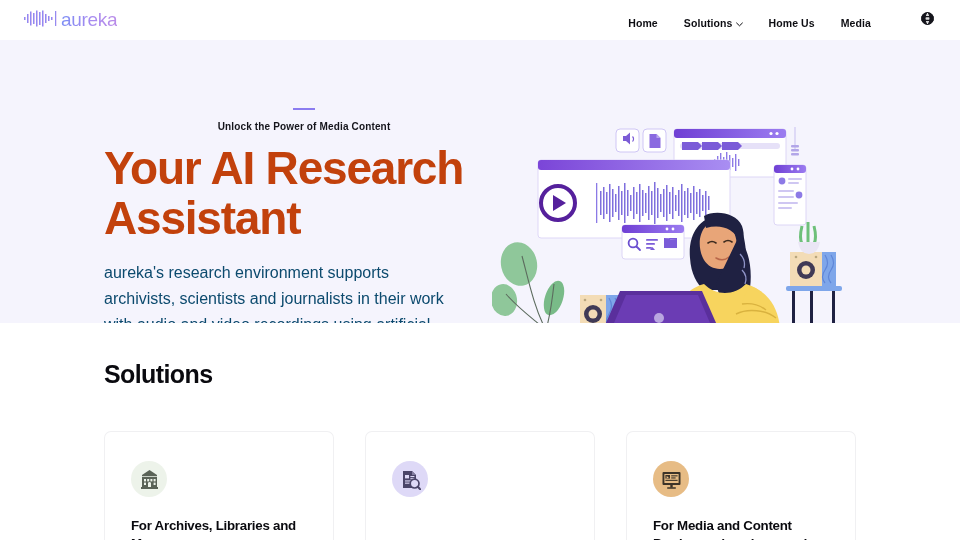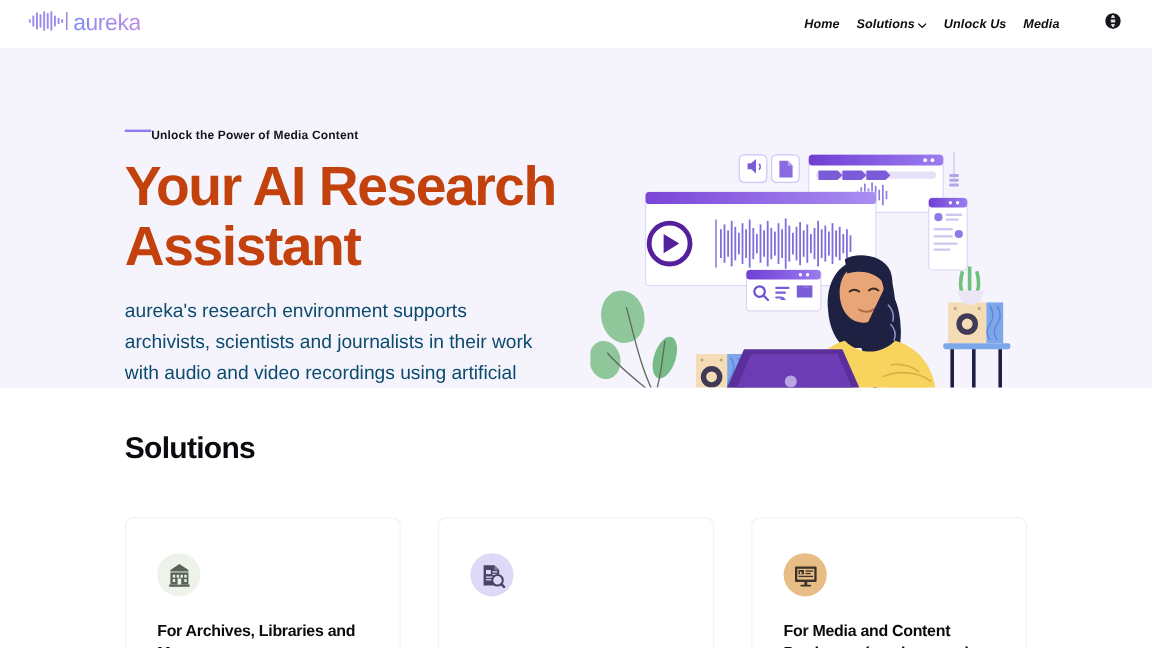--- a/index.html
+++ b/index.html
@@ -25,21 +25,21 @@
   .logo-wave { display:block; }
   .logo-text {
     font-size:19px;
     font-weight:400;
     letter-spacing:-0.3px;
     background:linear-gradient(90deg,#7b8df5 0%,#a78bf0 55%,#b98ae8 100%);
     -webkit-background-clip:text;
     background-clip:text;
     color:transparent;
   }
-  .nav { margin-left:auto; display:flex; align-items:center; gap:14px;font-style:italic; }
+  .nav { margin-left:auto; display:flex; align-items:flex-end; gap:26px; }
   .nav-item {
     font-size:10.5px;
     font-weight:700;
     color:#0d0d12;
     letter-spacing:0.1px;
     display:flex;
     align-items:center;
     gap:3px;
     cursor:pointer;
     white-space:nowrap;
@@ -55,21 +55,21 @@
     overflow:hidden;
   }
   .hero-inner {
     width:960px;
     padding:0 24px 0 104px;
     display:flex;
     height:100%;
     align-items:flex-start;
   }
   .hero-copy { width:400px; padding-top:68px; }
-  .eyebrow { display:flex; align-items:flex-start; margin-bottom:12px; }
+  .eyebrow { display:flex; align-items:center; gap:11px; margin-bottom:12px;flex-direction:column; }
   .eyebrow-dash { width:22px; height:2px; background:#8b7cf0; display:block; }
   .eyebrow-text {
     font-size:10px;
     font-weight:700;
     color:#15151c;
     letter-spacing:0.15px;
   }
   .hero-title {
     font-size:46px;
     line-height:1.08;
@@ -173,21 +173,21 @@
     <div class="nav-item">
       <span>Solutions</span>
       <span class="chev">
         <svg width="7" height="5" viewBox="0 0 7 5">
             <path d="M0.6 1 L3.5 3.8 L6.4 1" stroke="#0d0d12" stroke-width="1" fill="none" stroke-linecap="round"></path>
           </svg>
       </span>
     </div>
 
     <div class="nav-item">
-      <span>Unlock Us</span>
+      <span>Home Us</span>
     </div>
 
     <div class="nav-item">
       <span>Media</span>
     </div>
 
     <div class="globe-btn">
       <span>
         <svg width="13" height="13" viewBox="0 0 13 13">
           <circle cx="6.5" cy="6.5" r="6" fill="#15151c"></circle>

